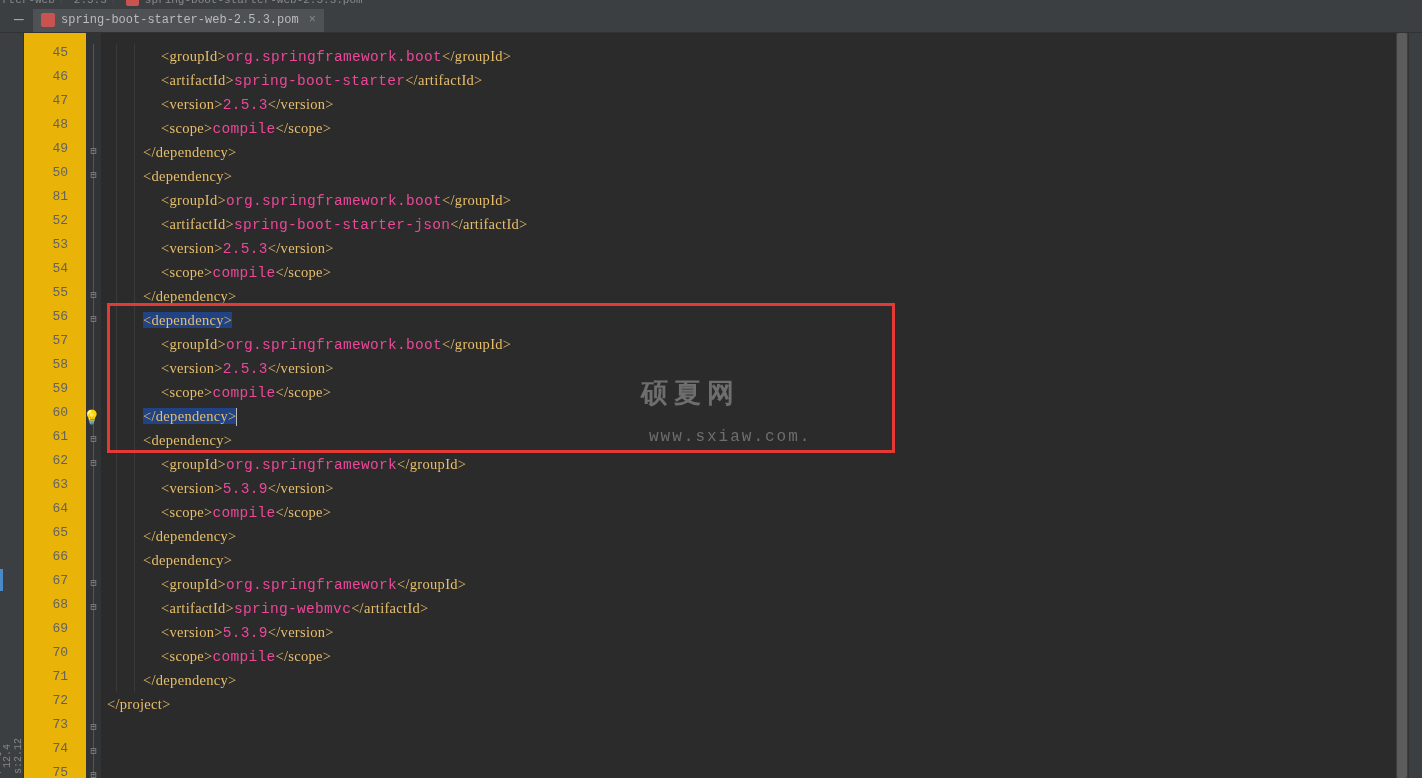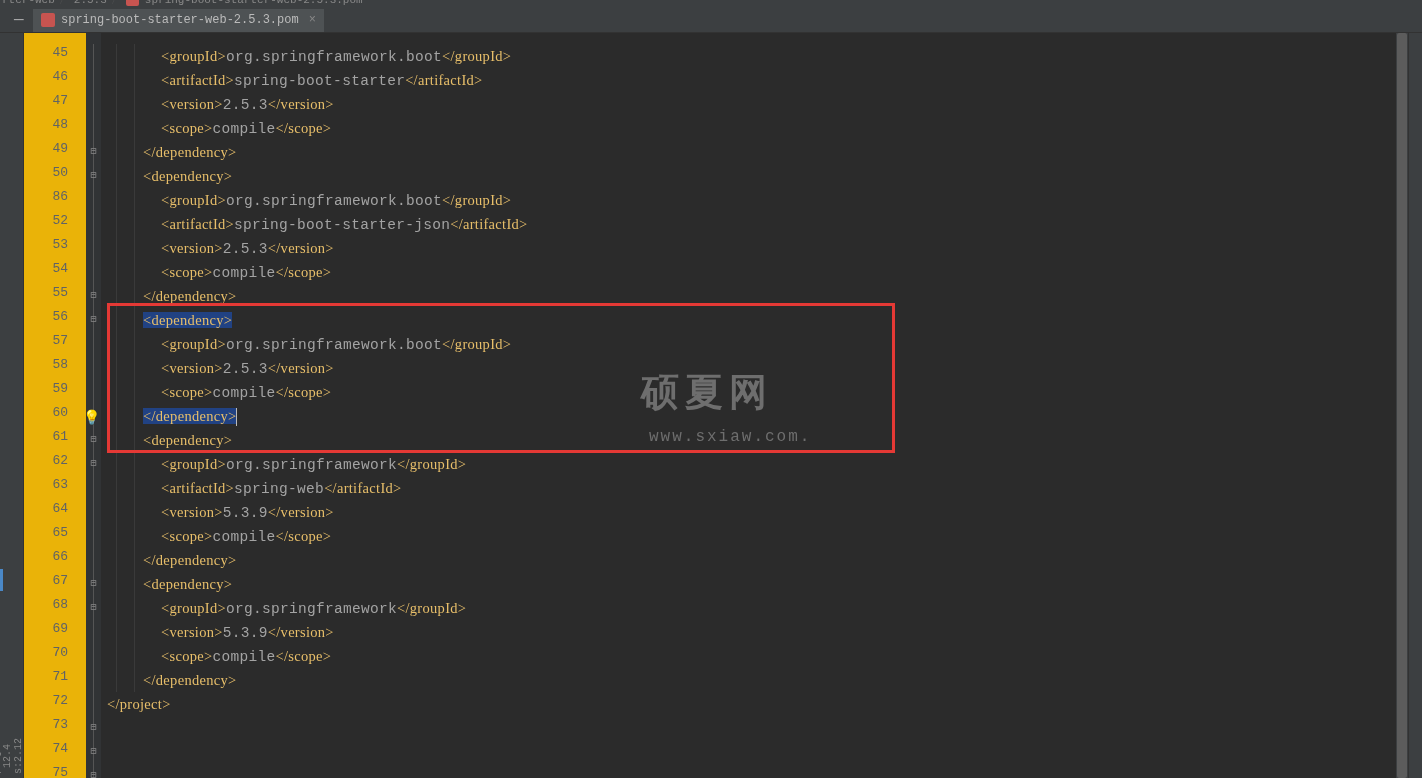--- a/index.html
+++ b/index.html
@@ -153,21 +153,21 @@
     font-size: 14.5px;
     letter-spacing: 0.3px;
   }
   .code-line {
     height: 24px;
     white-space: pre;
     padding-left: 6px;
     position: relative;
   }
   .tag { color: #e8bf6a; font-family: Liberation Serif, serif; }
-  .text { color: #a3a3a3; }
+  .text { color: #ec4899; }
   .indent-guide {
     position: absolute;
     width: 1px;
     background: #3a3a3a;
     top: 0;
     bottom: 0;
   }
   .sel {
     background: #214283;
   }
@@ -188,21 +188,21 @@
   }
   .red-box {
     position: absolute;
     border: 3px solid #e53935;
     pointer-events: none;
     z-index: 5;
   }
   .watermark {
     position: absolute;
     color: #6e6e6e;
-    font-size: 38px;
+    font-size: 27px;
     font-weight: bold;
     letter-spacing: 6px;
     z-index: 3;
     pointer-events: none;
   }
   .watermark-sub {
     position: absolute;
     color: #6e6e6e;
     font-size: 16px;
     letter-spacing: 2px;
@@ -264,21 +264,21 @@
   </div>
 
   <div class="editor-wrap">
     <div class="gutter" id="gutter">
         <div class="ln">45</div>
         <div class="ln">46</div>
         <div class="ln">47</div>
         <div class="ln">48</div>
         <div class="ln">49</div>
         <div class="ln">50</div>
-        <div class="ln">86</div>
+        <div class="ln">81</div>
         <div class="ln">52</div>
         <div class="ln">53</div>
         <div class="ln">54</div>
         <div class="ln">55</div>
         <div class="ln">56</div>
         <div class="ln">57</div>
         <div class="ln">58</div>
         <div class="ln">59</div>
         <div class="ln">60</div>
         <div class="ln">61</div>
@@ -346,26 +346,26 @@
         <div class="code-line"><div class="indent-guide ig1"></div><div class="indent-guide ig2"></div><span>      </span><span class="tag">&lt;version&gt;</span><span class="text">2.5.3</span><span class="tag">&lt;/version&gt;</span></div>
         <div class="code-line"><div class="indent-guide ig1"></div><div class="indent-guide ig2"></div><span>      </span><span class="tag">&lt;scope&gt;</span><span class="text">compile</span><span class="tag">&lt;/scope&gt;</span></div>
         <div class="code-line"><div class="indent-guide ig1"></div><div class="indent-guide ig2"></div><span>    </span><span class="tag">&lt;/dependency&gt;</span></div>
         <div class="code-line"><div class="indent-guide ig1"></div><div class="indent-guide ig2"></div><span>    </span><span class="tag sel">&lt;dependency&gt;</span></div>
         <div class="code-line"><div class="indent-guide ig1"></div><div class="indent-guide ig2"></div><span>      </span><span class="tag">&lt;groupId&gt;</span><span class="text">org.springframework.boot</span><span class="tag">&lt;/groupId&gt;</span></div>
         <div class="code-line"><div class="indent-guide ig1"></div><div class="indent-guide ig2"></div><span>      </span><span class="tag">&lt;version&gt;</span><span class="text">2.5.3</span><span class="tag">&lt;/version&gt;</span></div>
         <div class="code-line"><div class="indent-guide ig1"></div><div class="indent-guide ig2"></div><span>      </span><span class="tag">&lt;scope&gt;</span><span class="text">compile</span><span class="tag">&lt;/scope&gt;</span></div>
         <div class="code-line"><div class="indent-guide ig1"></div><div class="indent-guide ig2"></div><span class="bulb">💡</span><span>    </span><span class="tag sel">&lt;/dependency&gt;</span><span class="cursor"></span></div>
         <div class="code-line"><div class="indent-guide ig1"></div><div class="indent-guide ig2"></div><span>    </span><span class="tag">&lt;dependency&gt;</span></div>
         <div class="code-line"><div class="indent-guide ig1"></div><div class="indent-guide ig2"></div><span>      </span><span class="tag">&lt;groupId&gt;</span><span class="text">org.springframework</span><span class="tag">&lt;/groupId&gt;</span></div>
-        <div class="code-line"><div class="indent-guide ig1"></div><div class="indent-guide ig2"></div><span>      </span><span class="tag">&lt;artifactId&gt;</span><span class="text">spring-web</span><span class="tag">&lt;/artifactId&gt;</span></div>
         <div class="code-line"><div class="indent-guide ig1"></div><div class="indent-guide ig2"></div><span>      </span><span class="tag">&lt;version&gt;</span><span class="text">5.3.9</span><span class="tag">&lt;/version&gt;</span></div>
         <div class="code-line"><div class="indent-guide ig1"></div><div class="indent-guide ig2"></div><span>      </span><span class="tag">&lt;scope&gt;</span><span class="text">compile</span><span class="tag">&lt;/scope&gt;</span></div>
         <div class="code-line"><div class="indent-guide ig1"></div><div class="indent-guide ig2"></div><span>    </span><span class="tag">&lt;/dependency&gt;</span></div>
         <div class="code-line"><div class="indent-guide ig1"></div><div class="indent-guide ig2"></div><span>    </span><span class="tag">&lt;dependency&gt;</span></div>
         <div class="code-line"><div class="indent-guide ig1"></div><div class="indent-guide ig2"></div><span>      </span><span class="tag">&lt;groupId&gt;</span><span class="text">org.springframework</span><span class="tag">&lt;/groupId&gt;</span></div>
+        <div class="code-line"><div class="indent-guide ig1"></div><div class="indent-guide ig2"></div><span>      </span><span class="tag">&lt;artifactId&gt;</span><span class="text">spring-webmvc</span><span class="tag">&lt;/artifactId&gt;</span></div>
         <div class="code-line"><div class="indent-guide ig1"></div><div class="indent-guide ig2"></div><span>      </span><span class="tag">&lt;version&gt;</span><span class="text">5.3.9</span><span class="tag">&lt;/version&gt;</span></div>
         <div class="code-line"><div class="indent-guide ig1"></div><div class="indent-guide ig2"></div><span>      </span><span class="tag">&lt;scope&gt;</span><span class="text">compile</span><span class="tag">&lt;/scope&gt;</span></div>
         <div class="code-line"><div class="indent-guide ig1"></div><div class="indent-guide ig2"></div><span>    </span><span class="tag">&lt;/dependency&gt;</span></div>
         <div class="code-line"><span></span><span class="tag">&lt;/project&gt;</span></div>
       </div>
     <div class="scrollbar-track">
       <div class="scrollbar-thumb" style="top:0; height:100%;"></div>
     </div>
   </div>
 

